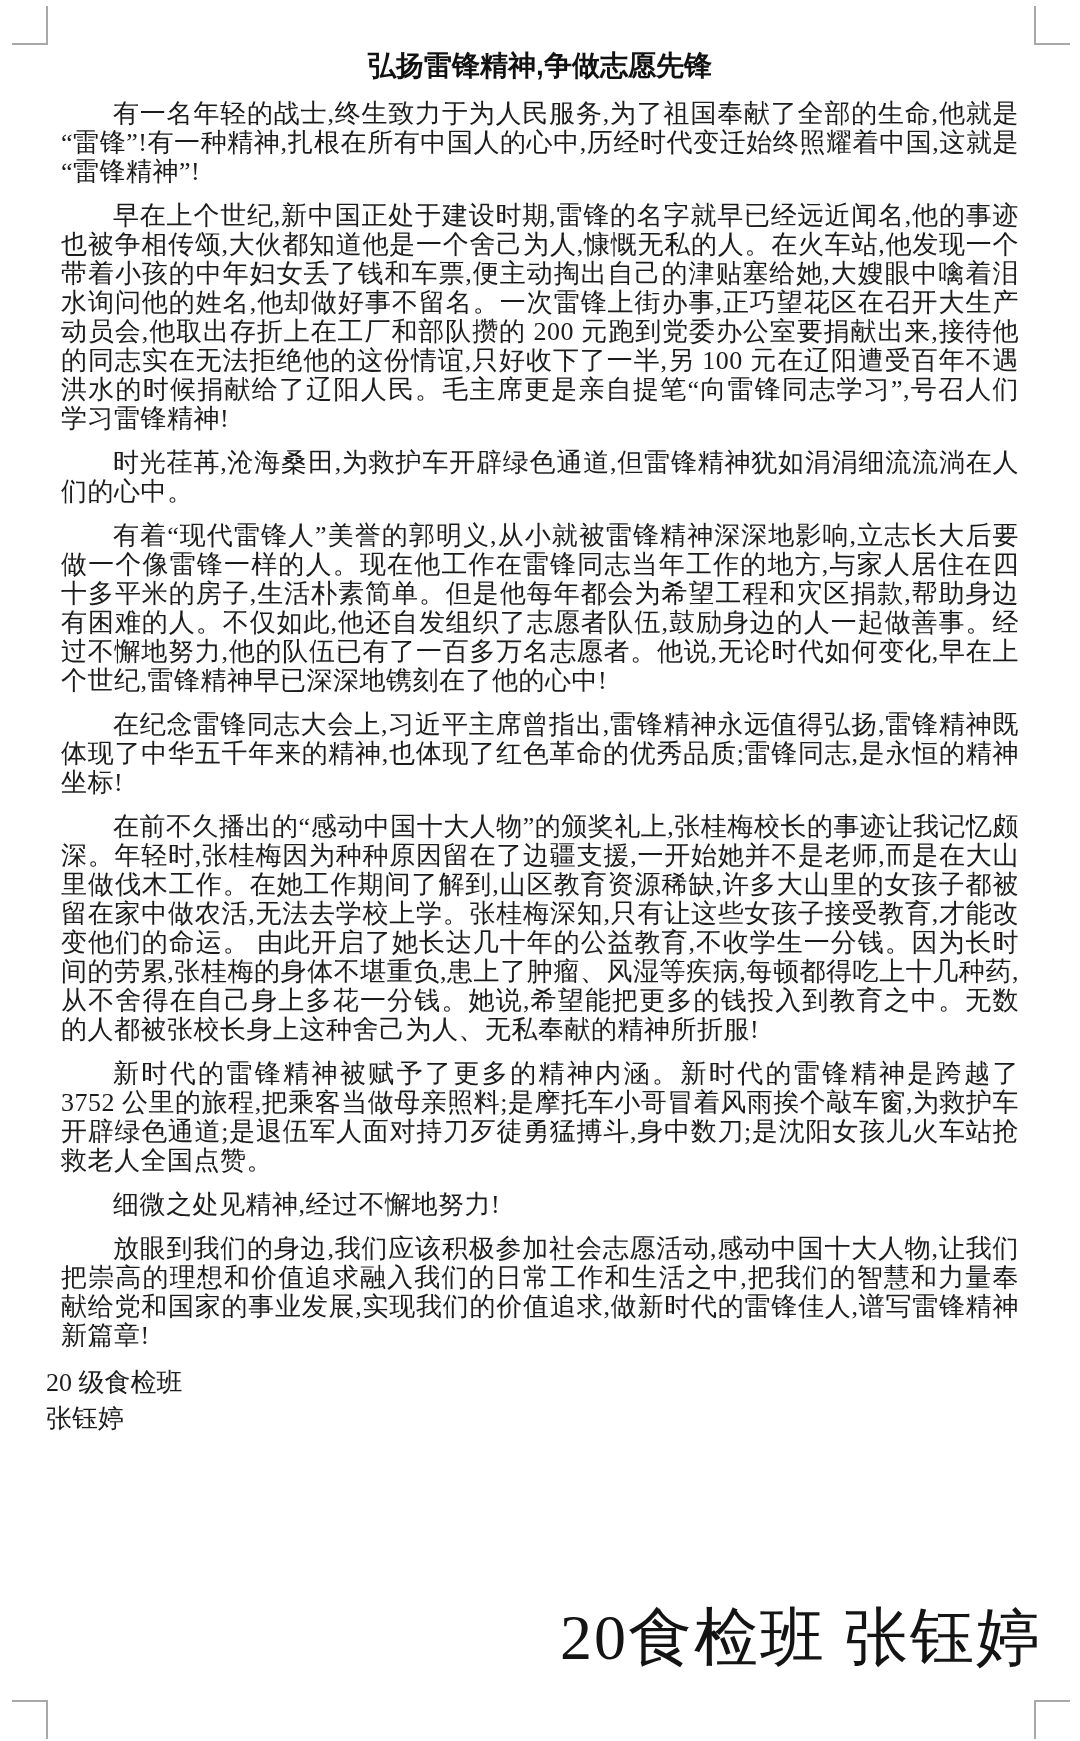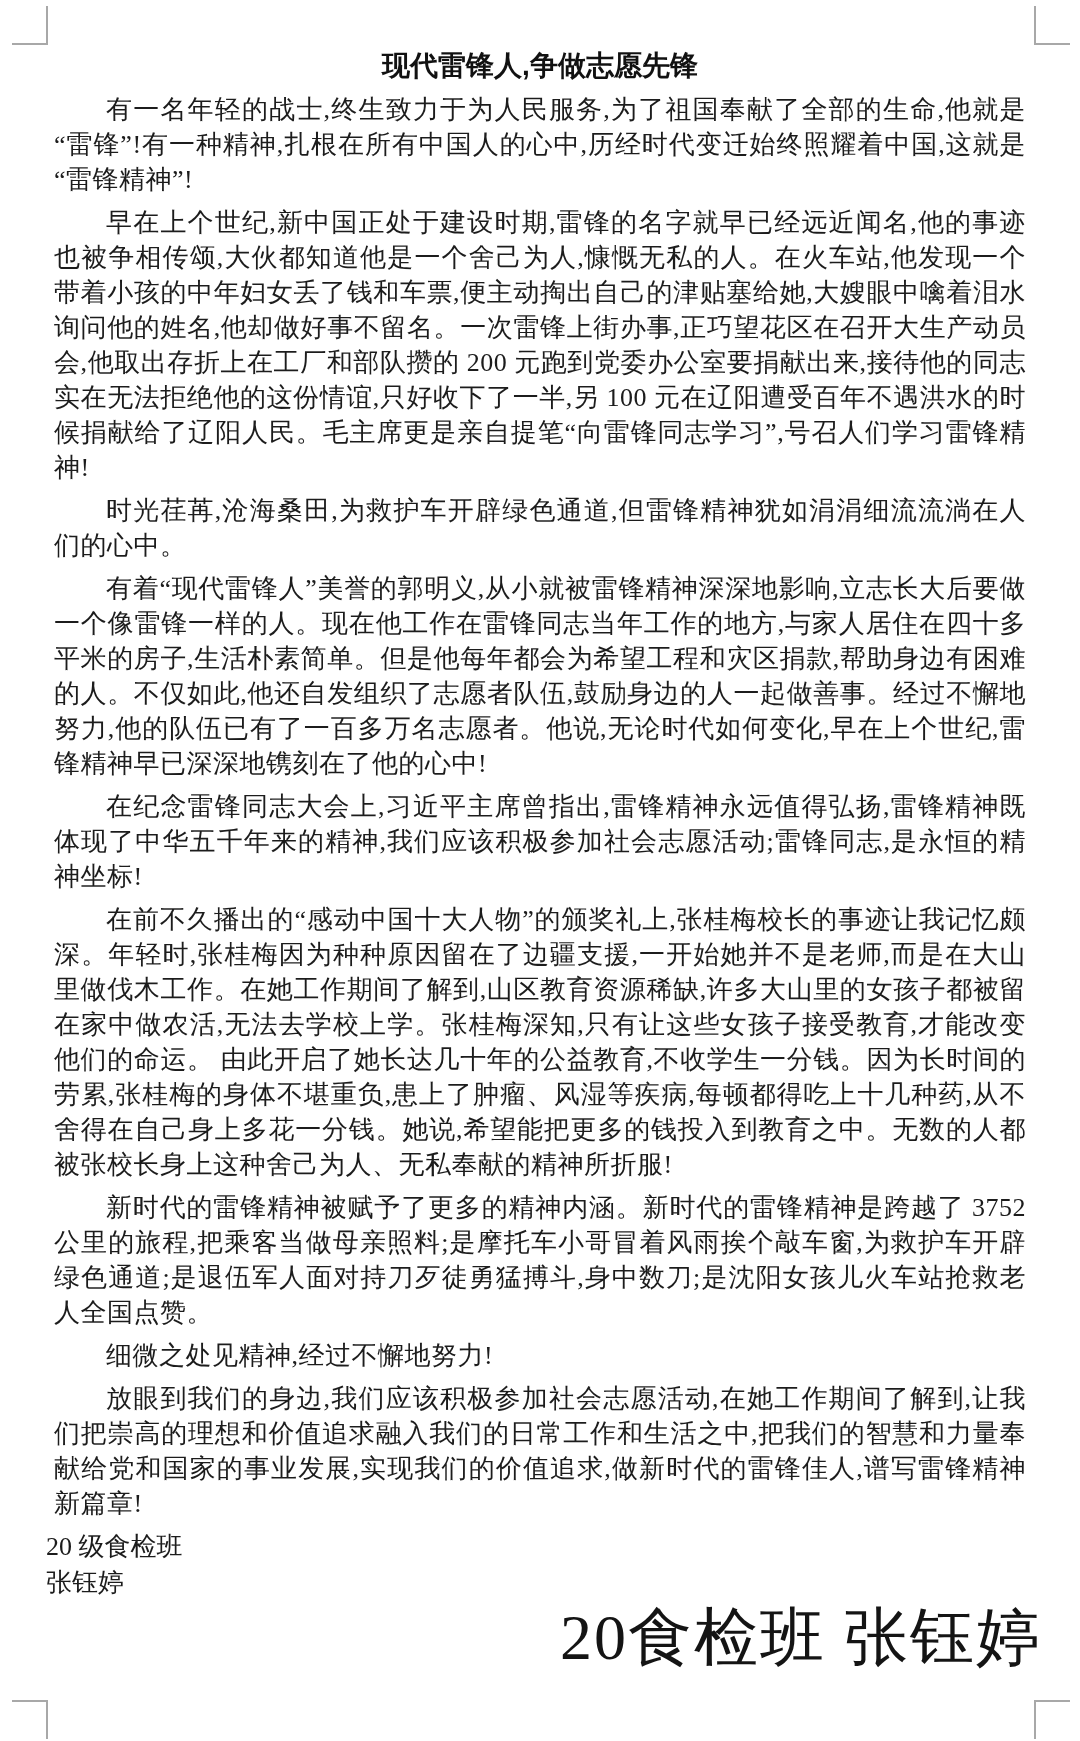--- a/index.html
+++ b/index.html
@@ -36,23 +36,23 @@
   .title {
     margin: 48px 0 4px 0;
     font-family: "Liberation Sans", "DejaVu Sans", sans-serif;
     font-weight: bold;
     font-size: 28px;
     line-height: 36px;
     text-align: center;
     color: #111111;
   }
   .para {
-    margin: 8px;
+    margin: 15px;
     font-size: 26px;
-    line-height: 35px;
+    line-height: 29px;
     text-align: justify;
     text-indent: 2em;
     letter-spacing: 0.5px;
     color: #1c1c1c;
   }
   .signoff {
     font-size: 26px;
     line-height: 36px;
     padding-right: 34px;
     color: #1c1c1c;
@@ -77,29 +77,29 @@
 <body>
 
 <div class="page">
 
   <div class="crop-mark tl"></div>
   <div class="crop-mark tr"></div>
   <div class="crop-mark bl"></div>
   <div class="crop-mark br"></div>
 
   <div class="content">
-    <h1 class="title">现代雷锋人,争做志愿先锋</h1>
+    <h1 class="title">弘扬雷锋精神,争做志愿先锋</h1>
     <p class="para">有一名年轻的战士,终生致力于为人民服务,为了祖国奉献了全部的生命,他就是“雷锋”!有一种精神,扎根在所有中国人的心中,历经时代变迁始终照耀着中国,这就是“雷锋精神”!</p>
     <p class="para">早在上个世纪,新中国正处于建设时期,雷锋的名字就早已经远近闻名,他的事迹也被争相传颂,大伙都知道他是一个舍己为人,慷慨无私的人。在火车站,他发现一个带着小孩的中年妇女丢了钱和车票,便主动掏出自己的津贴塞给她,大嫂眼中噙着泪水询问他的姓名,他却做好事不留名。一次雷锋上街办事,正巧望花区在召开大生产动员会,他取出存折上在工厂和部队攒的 200 元跑到党委办公室要捐献出来,接待他的同志实在无法拒绝他的这份情谊,只好收下了一半,另 100 元在辽阳遭受百年不遇洪水的时候捐献给了辽阳人民。毛主席更是亲自提笔“向雷锋同志学习”,号召人们学习雷锋精神!</p>
     <p class="para">时光荏苒,沧海桑田,为救护车开辟绿色通道,但雷锋精神犹如涓涓细流流淌在人们的心中。</p>
     <p class="para">有着“现代雷锋人”美誉的郭明义,从小就被雷锋精神深深地影响,立志长大后要做一个像雷锋一样的人。现在他工作在雷锋同志当年工作的地方,与家人居住在四十多平米的房子,生活朴素简单。但是他每年都会为希望工程和灾区捐款,帮助身边有困难的人。不仅如此,他还自发组织了志愿者队伍,鼓励身边的人一起做善事。经过不懈地努力,他的队伍已有了一百多万名志愿者。他说,无论时代如何变化,早在上个世纪,雷锋精神早已深深地镌刻在了他的心中!</p>
-    <p class="para">在纪念雷锋同志大会上,习近平主席曾指出,雷锋精神永远值得弘扬,雷锋精神既体现了中华五千年来的精神,我们应该积极参加社会志愿活动;雷锋同志,是永恒的精神坐标!</p>
+    <p class="para">在纪念雷锋同志大会上,习近平主席曾指出,雷锋精神永远值得弘扬,雷锋精神既体现了中华五千年来的精神,也体现了红色革命的优秀品质;雷锋同志,是永恒的精神坐标!</p>
     <p class="para">在前不久播出的“感动中国十大人物”的颁奖礼上,张桂梅校长的事迹让我记忆颇深。年轻时,张桂梅因为种种原因留在了边疆支援,一开始她并不是老师,而是在大山里做伐木工作。在她工作期间了解到,山区教育资源稀缺,许多大山里的女孩子都被留在家中做农活,无法去学校上学。张桂梅深知,只有让这些女孩子接受教育,才能改变他们的命运。 由此开启了她长达几十年的公益教育,不收学生一分钱。因为长时间的劳累,张桂梅的身体不堪重负,患上了肿瘤、风湿等疾病,每顿都得吃上十几种药,从不舍得在自己身上多花一分钱。她说,希望能把更多的钱投入到教育之中。无数的人都被张校长身上这种舍己为人、无私奉献的精神所折服!</p>
     <p class="para">新时代的雷锋精神被赋予了更多的精神内涵。新时代的雷锋精神是跨越了 3752 公里的旅程,把乘客当做母亲照料;是摩托车小哥冒着风雨挨个敲车窗,为救护车开辟绿色通道;是退伍军人面对持刀歹徒勇猛搏斗,身中数刀;是沈阳女孩儿火车站抢救老人全国点赞。</p>
     <p class="para">细微之处见精神,经过不懈地努力!</p>
-    <p class="para">放眼到我们的身边,我们应该积极参加社会志愿活动,在她工作期间了解到,让我们把崇高的理想和价值追求融入我们的日常工作和生活之中,把我们的智慧和力量奉献给党和国家的事业发展,实现我们的价值追求,做新时代的雷锋佳人,谱写雷锋精神新篇章!</p>
+    <p class="para">放眼到我们的身边,我们应该积极参加社会志愿活动,感动中国十大人物,让我们把崇高的理想和价值追求融入我们的日常工作和生活之中,把我们的智慧和力量奉献给党和国家的事业发展,实现我们的价值追求,做新时代的雷锋佳人,谱写雷锋精神新篇章!</p>
     <div class="signoff">20 级食检班</div>
     <div class="signoff name">张钰婷</div>
   </div>
 
   <div class="handwriting">20食检班 张钰婷</div>
 
 </div>
 
 </body></html>

